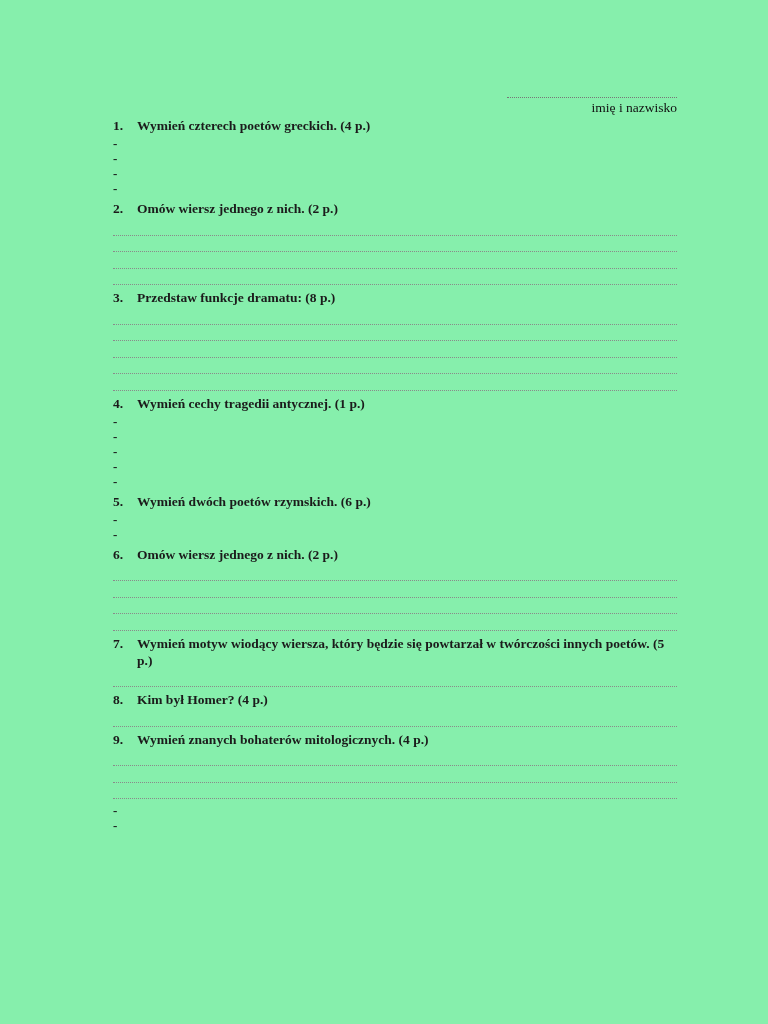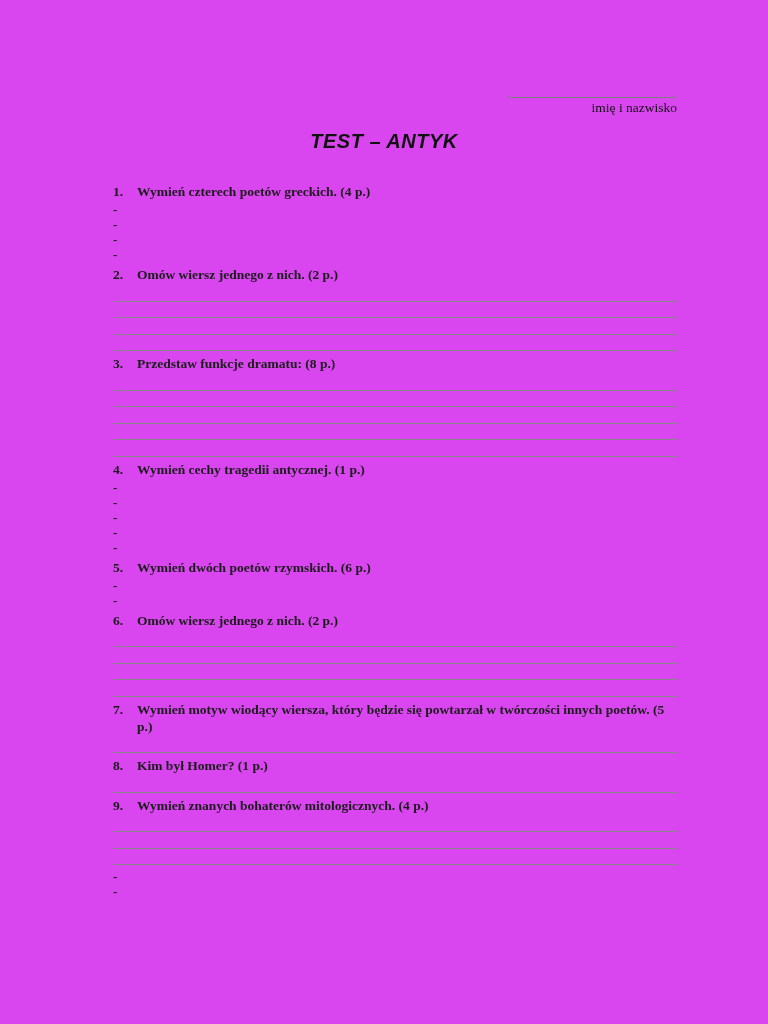--- a/index.html
+++ b/index.html
@@ -8,21 +8,21 @@
   }
   html, body {
     margin: 0;
     padding: 0;
     background: #ffffff;
   }
   .page {
     position: relative;
     width: 768px;
     height: 1024px;
-    background: #d946ef;
+    background: #86efac;
     box-sizing: border-box;
     padding: 97px 91px 0 113px;
     font-family: "Liberation Serif", "DejaVu Serif", serif;
     color: var(--ink);
     overflow: hidden;
   }
   .name-block {
     width: 170px;
     margin-left: auto;
   }
@@ -77,21 +77,20 @@
 </head>
 <body>
 
 <div class="page">
 
   <div class="name-block">
     <div class="dotted-rule"></div>
     <div class="name-label">imię i nazwisko</div>
   </div>
 
-  <h1 class="title">TEST – ANTYK</h1>
 
   <div id="questions">
   <div class="question">
     <div class="q-head">
       <span class="q-num">1.</span>
       <span class="q-text">Wymień czterech poetów greckich. (4 p.)</span>
     </div>
     <div class="q-answers">
           <div class="answer-dash">-</div>
           <div class="answer-dash">-</div>
@@ -171,21 +170,21 @@
       <span class="q-text">Wymień motyw wiodący wiersza, który będzie się powtarzał w twórczości innych poetów. (5 p.)</span>
     </div>
     <div class="q-answers">
           <div class="answer-line"></div>
         </div>
   </div>
 
   <div class="question">
     <div class="q-head">
       <span class="q-num">8.</span>
-      <span class="q-text">Kim był Homer? (1 p.)</span>
+      <span class="q-text">Kim był Homer? (4 p.)</span>
     </div>
     <div class="q-answers">
           <div class="answer-line"></div>
         </div>
   </div>
 
   <div class="question">
     <div class="q-head">
       <span class="q-num">9.</span>
       <span class="q-text">Wymień znanych bohaterów mitologicznych. (4 p.)</span>

